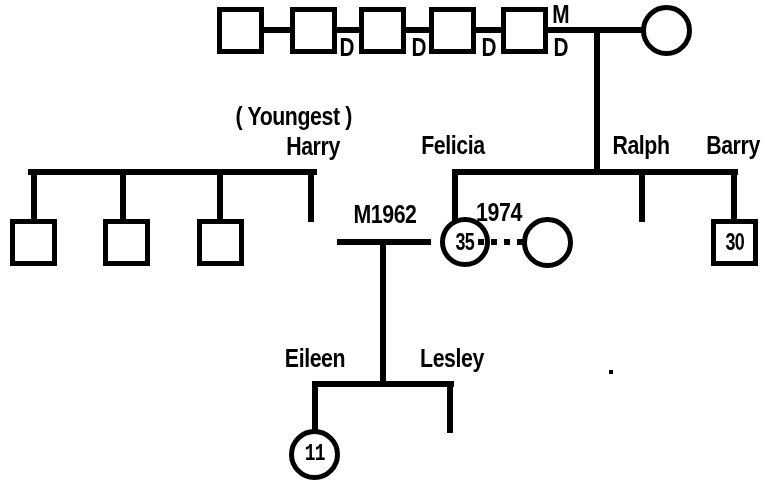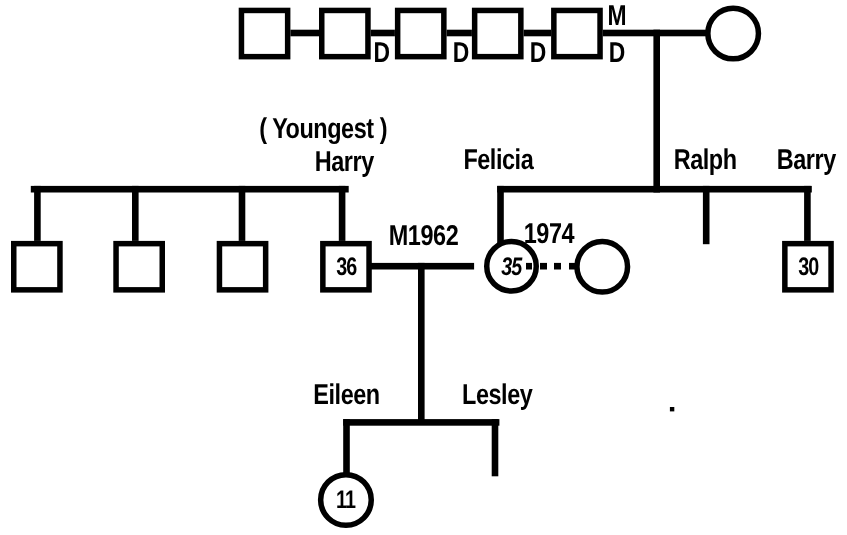--- a/index.html
+++ b/index.html
@@ -57,33 +57,30 @@
 
   <div class="hl" style="left:28px;top:169px;width:289px;"></div>
   <div class="vl" style="left:31px;top:169px;height:53px;"></div>
   <div class="vl" style="left:120px;top:169px;height:53px;"></div>
   <div class="vl" style="left:217px;top:169px;height:53px;"></div>
   <div class="vl" style="left:308px;top:169px;height:53px;"></div>
 
   <div class="sq" style="left:10px;top:219px;"></div>
   <div class="sq" style="left:103px;top:219px;"></div>
   <div class="sq" style="left:197px;top:219px;"></div>
-  <div class="sq" style="left:291px;top:219px;">
-    <span class="age">36</span>
-  </div>
 
   <div class="lbl" style="left:223px;top:103px;width:140px;">( Youngest )</div>
   <div class="lbl" style="left:263px;top:133px;width:100px;">Harry</div>
 
   <div class="hl" style="left:452px;top:169px;width:286px;"></div>
   <div class="vl" style="left:452px;top:169px;height:53px;"></div>
   <div class="vl" style="left:639px;top:169px;height:53px;"></div>
   <div class="vl" style="left:731px;top:169px;height:53px;"></div>
 
-  <div class="circ" style="left:440px;top:217px;width:50px;height:50px;font-style:italic;">
+  <div class="circ" style="left:440px;top:217px;width:50px;height:50px;">
     <span class="age">35</span>
   </div>
   <div class="sq" style="left:711px;top:219px;">
     <span class="age">30</span>
   </div>
 
   <div class="lbl" style="left:403px;top:132px;width:100px;">Felicia</div>
   <div class="lbl" style="left:591px;top:132px;width:100px;">Ralph</div>
   <div class="lbl" style="left:683px;top:132px;width:100px;">Barry</div>
 
@@ -92,21 +89,21 @@
   <div class="vl" style="left:380px;top:239px;height:146px;"></div>
 
   <div class="dotted" style="left:478px;top:239px;width:47px;"></div>
   <div class="circ" style="left:522px;top:217px;"></div>
   <div class="lbl" style="left:449px;top:199px;width:100px;">1974</div>
 
   <div class="hl" style="left:312px;top:381px;width:142px;"></div>
   <div class="vl" style="left:312px;top:381px;height:52px;"></div>
   <div class="vl" style="left:447px;top:381px;height:52px;"></div>
 
-  <div class="circ" style="left:289px;top:429px;">
+  <div class="circ" style="left:289px;top:429px;font-family:Liberation Mono, monospace;">
     <span class="age">11</span>
   </div>
 
   <div class="lbl" style="left:265px;top:345px;width:100px;">Eileen</div>
   <div class="lbl" style="left:402px;top:345px;width:100px;">Lesley</div>
 
   <div class="dot" style="left:609px;top:370px;"></div>
 
 </div>
 

